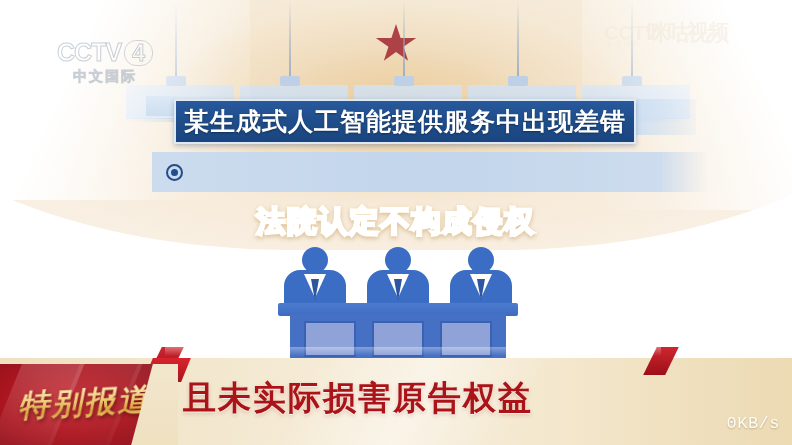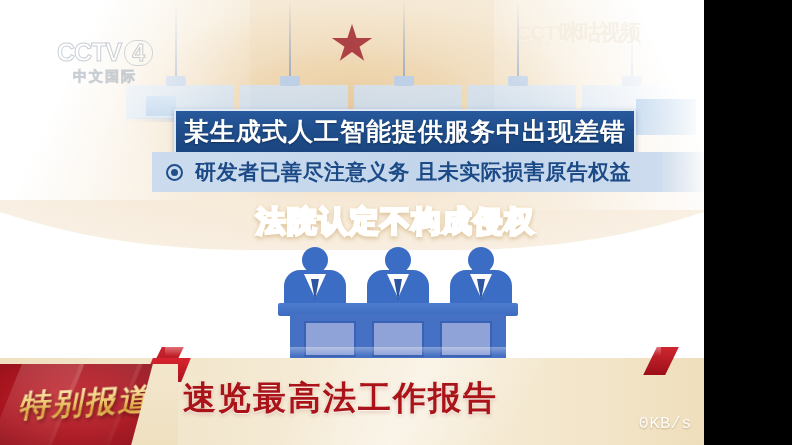--- a/index.html
+++ b/index.html
@@ -1,21 +1,21 @@
 <!DOCTYPE html>
 <html lang="zh"><head>
 <meta charset="utf-8">
 <style>
   html,body{margin:0;padding:0;background:#000;}
   body{
     font-family:"Liberation Sans","DejaVu Sans",sans-serif;
   }
   #screen{
     position:relative;
-    width:704px;height:445px;
+    width:792px;height:445px;
     overflow:hidden;
     background:#ffffff;
   }
 
   
   .bg-base{
     position:absolute;left:0;top:0;width:792px;height:445px;
     background:
       linear-gradient(to bottom,
         #f3ece1 0px,
@@ -134,21 +134,21 @@
     font-size:7px;letter-spacing:2px;color:#efe4d2;
   }
 
   
   .band-1-shadow{
     position:absolute;left:178px;top:140px;width:458px;height:4px;
     background:linear-gradient(to right,#8fa9c6,#b9cde2);
     opacity:.75;
   }
   .band-1{
-    position:absolute;left:174px;top:109px;
+    position:absolute;left:174px;top:99px;
     width:462px;height:45px;
     background:linear-gradient(to bottom,#28599c 0%,#1f4e8c 46%,#1a457f 100%);
     border:2px solid #dfe9f5;
     box-sizing:border-box;
     display:flex;align-items:center;justify-content:center;
     box-shadow:0 2px 5px rgba(30,60,110,.3);
     text-align:center;
   }
   .band-1 .txt{
     color:#ffffff;
@@ -406,21 +406,20 @@
   <div class="band-1-tailR"></div>
   <div class="band-1-shadow"></div>
   <div class="band-1">
     <span class="txt">某生成式人工智能提供服务中出现差错</span>
   </div>
 
   <div class="band-2">
     <span class="bullet">
         <i></i>
       </span>
-    <span class="txt">研发者已善尽注意义务 且未实际损害原告权益</span>
   </div>
   <div class="band-2-fadeR"></div>
 
   <div class="gold-line">
     <span class="txt">法院认定不构成侵权</span>
   </div>
 
   <div class="court">
     <div class="judge j1">
       <div class="head"></div>
@@ -461,18 +460,18 @@
   <div class="special-corner"></div>
   <div class="special">
     <span class="ray r1"></span>
       <span class="ray r2"></span>
       <span class="ray r3"></span>
     <span class="txt">特别报道</span>
     <span class="cut"></span>
   </div>
 
   <div class="main-head">
-    <span class="txt">速览最高法工作报告</span>
+    <span class="txt">且未实际损害原告权益</span>
   </div>
 
   <div class="netspeed">0KB/s</div>
 
 </div>
 
 </body></html>

